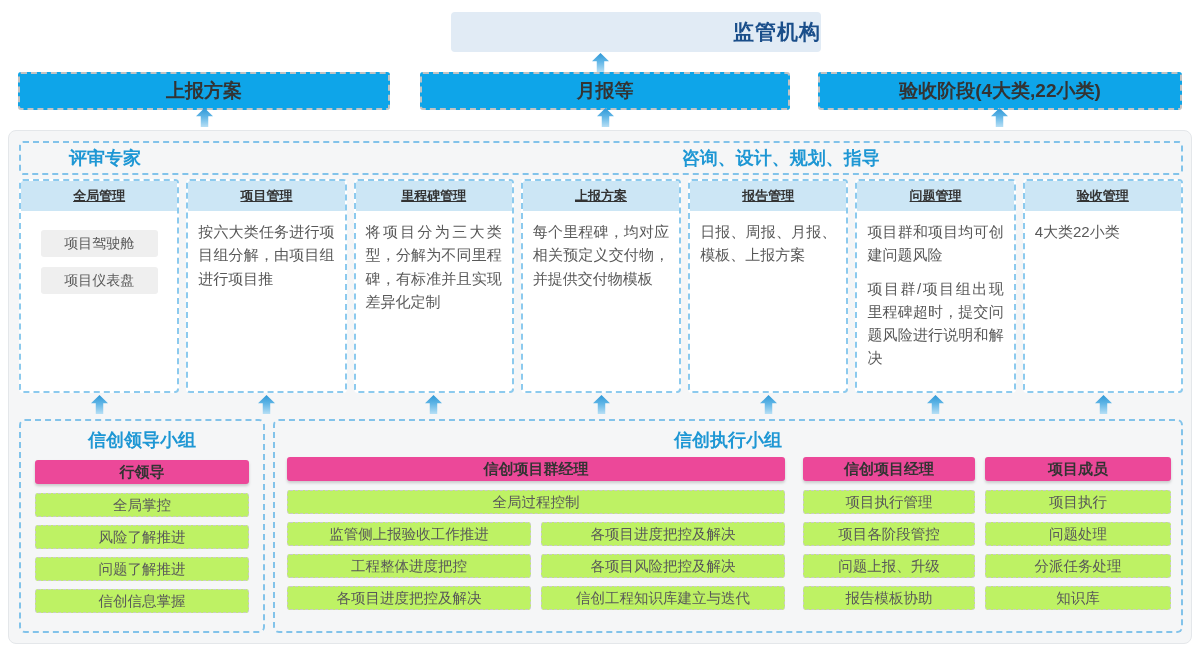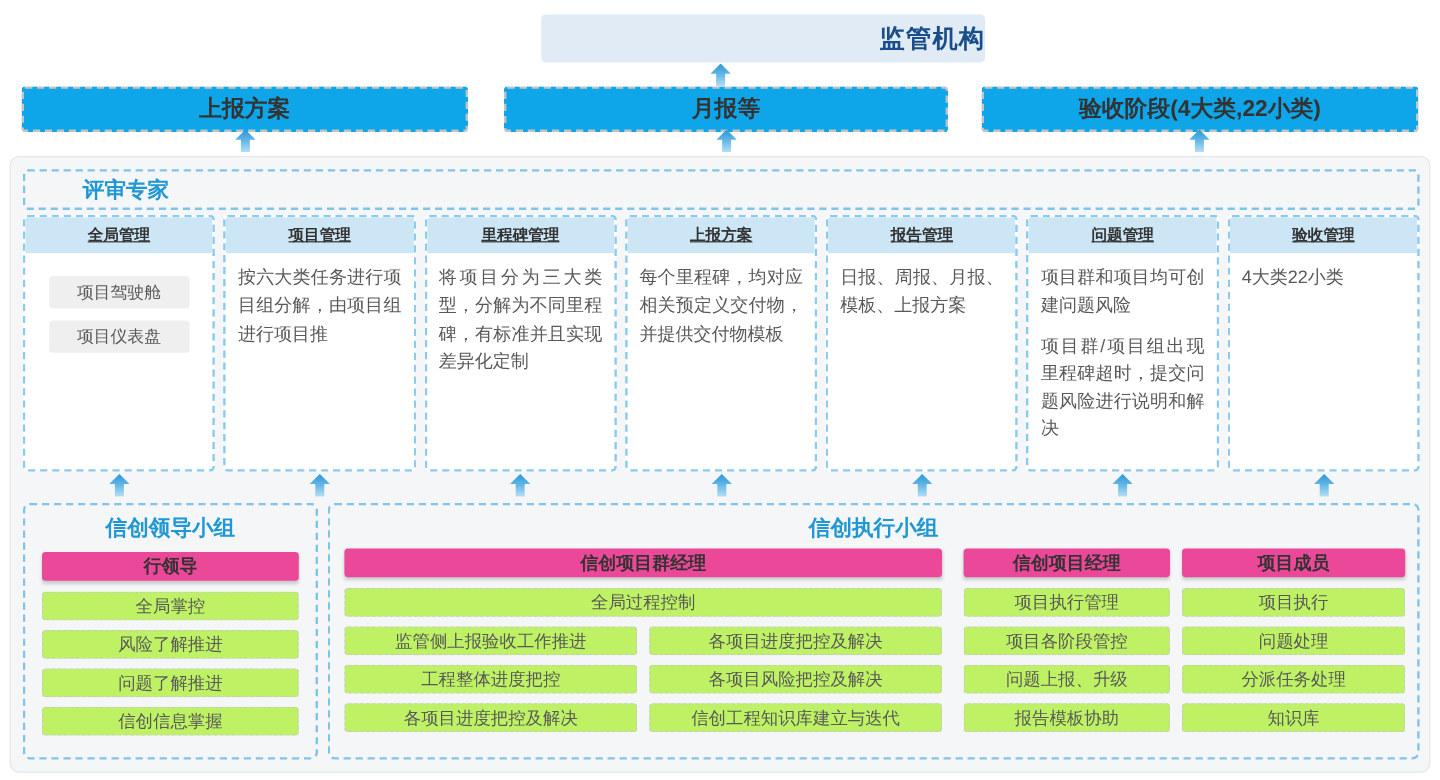--- a/index.html
+++ b/index.html
@@ -138,20 +138,21 @@
   </div>
 
   <div class="arrow" style="left:196px; top:108px;"></div>
   <div class="arrow" style="left:597px; top:108px;"></div>
   <div class="arrow" style="left:991px; top:108px;"></div>
 
   <div class="outer">
 
     <div class="expert-bar">
       <span class="expert-left">评审专家</span>
+      <span class="expert-center">咨询、设计、规划、指导</span>
     </div>
 
     <div class="columns">
 
       <div class="mcol">
         <div class="mcol-head">全局管理</div>
         <div class="mcol-body">
           <div class="pill">项目驾驶舱</div>
           <div class="pill">项目仪表盘</div>
         </div>

